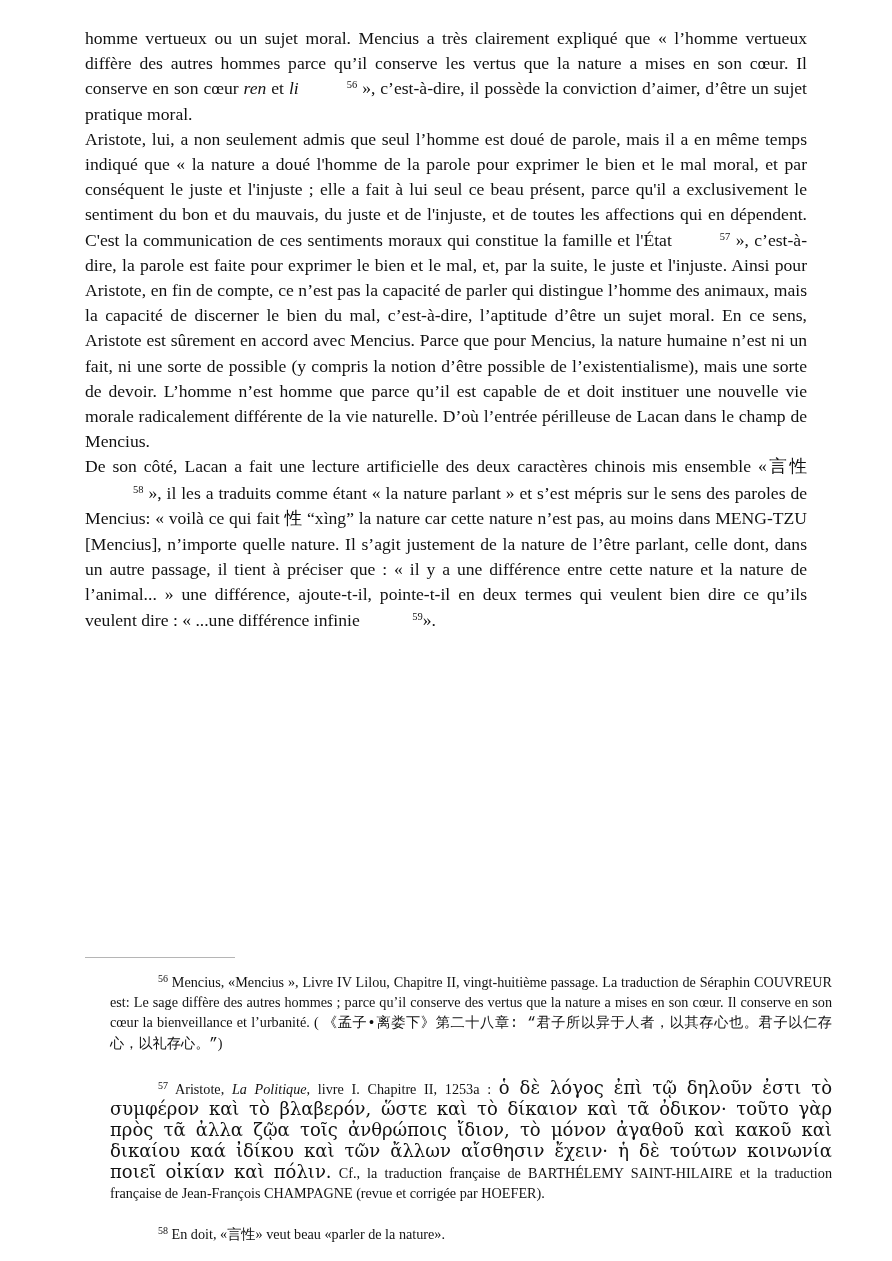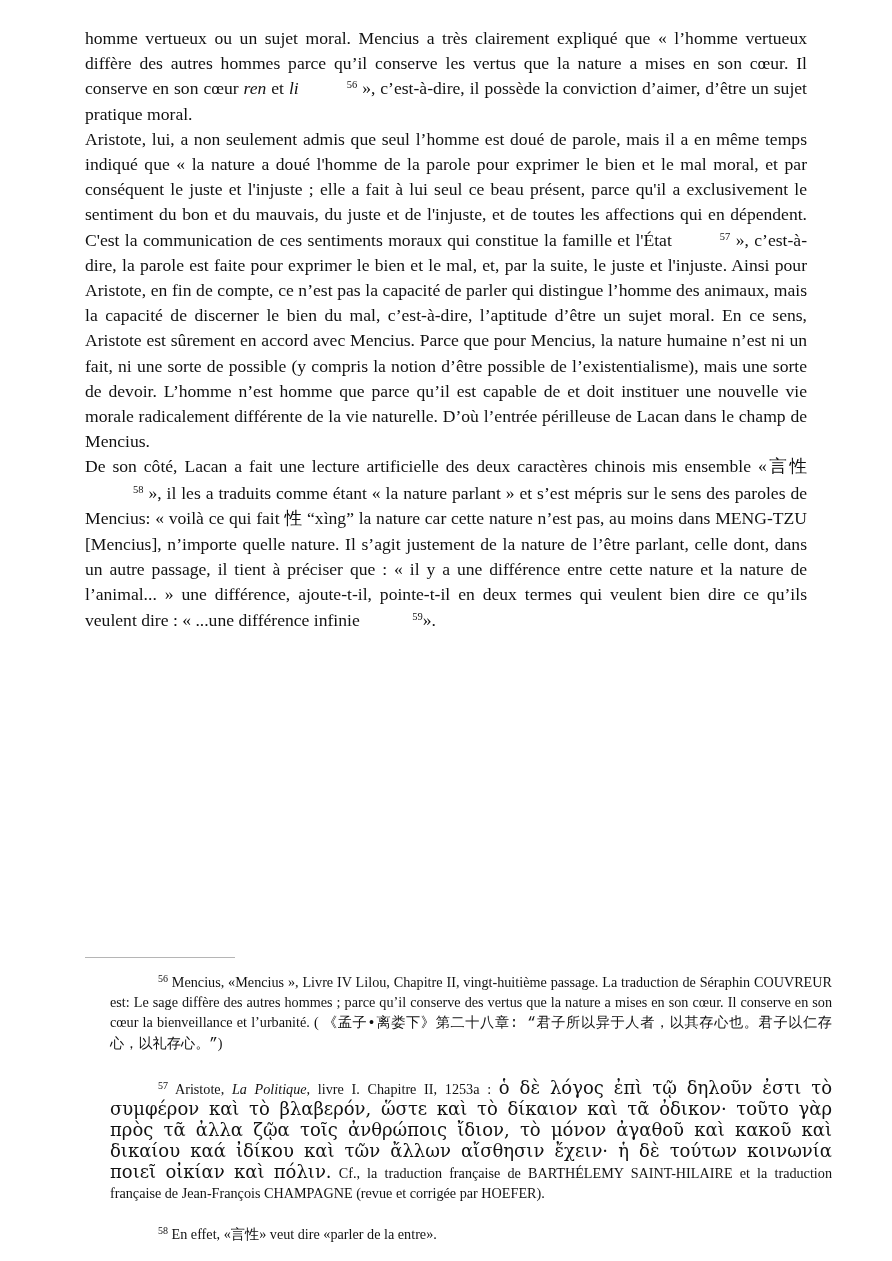--- a/index.html
+++ b/index.html
@@ -85,16 +85,16 @@
 </main>
 
 <div class="sep"></div>
 
 <section class="footnotes">
 
   <p class="fn fn-56"><sup>56</sup><span> Mencius, «Mencius », Livre IV Lilou, Chapitre II, vingt-huitième passage. La traduction de Séraphin COUVREUR est: Le sage diffère des autres hommes ; parce qu’il conserve des vertus que la nature a mises en son cœur. Il conserve en son cœur la bienveillance et l’urbanité. ( </span><span class="cjk">《孟子•离娄下》第二十八章: “君子所以异于人者，以其存心也。君子以仁存心，以礼存心。”</span><span>)</span></p>
 
   <p class="fn fn-57"><sup>57</sup><span> Aristote, </span><em>La Politique</em><span>, livre I. Chapitre II, 1253a : </span><span class="greek">ὁ δὲ λόγος ἐπὶ τῷ δηλοῦν ἐστι τὸ συμφέρον καὶ τὸ βλαβερόν, ὥστε καὶ τὸ δίκαιον καὶ τᾶ ὀδικον· τοῦτο γὰρ πρὸς τᾶ ἀλλα ζῷα τοῖς ἀνθρώποις ἴδιον, τὸ μόνον ἀγαθοῦ καὶ κακοῦ καὶ δικαίου καά ἰδίκου καὶ τῶν ἄλλων αἴσθησιν ἔχειν· ἡ δὲ τούτων κοινωνία ποιεῖ οἰκίαν καὶ πόλιν.</span><span> Cf., la traduction française de BARTHÉLEMY SAINT-HILAIRE et la traduction française de Jean-François CHAMPAGNE (revue et corrigée par HOEFER).</span></p>
 
-  <p class="fn fn-58"><sup>58</sup><span> En effet, «</span><span class="cjk">言性</span><span>» veut dire «parler de la entre».</span></p>
+  <p class="fn fn-58"><sup>58</sup><span> En doit, «</span><span class="cjk">言性</span><span>» veut beau «parler de la nature».</span></p>
 
 
 </section>
 
 </body></html>

